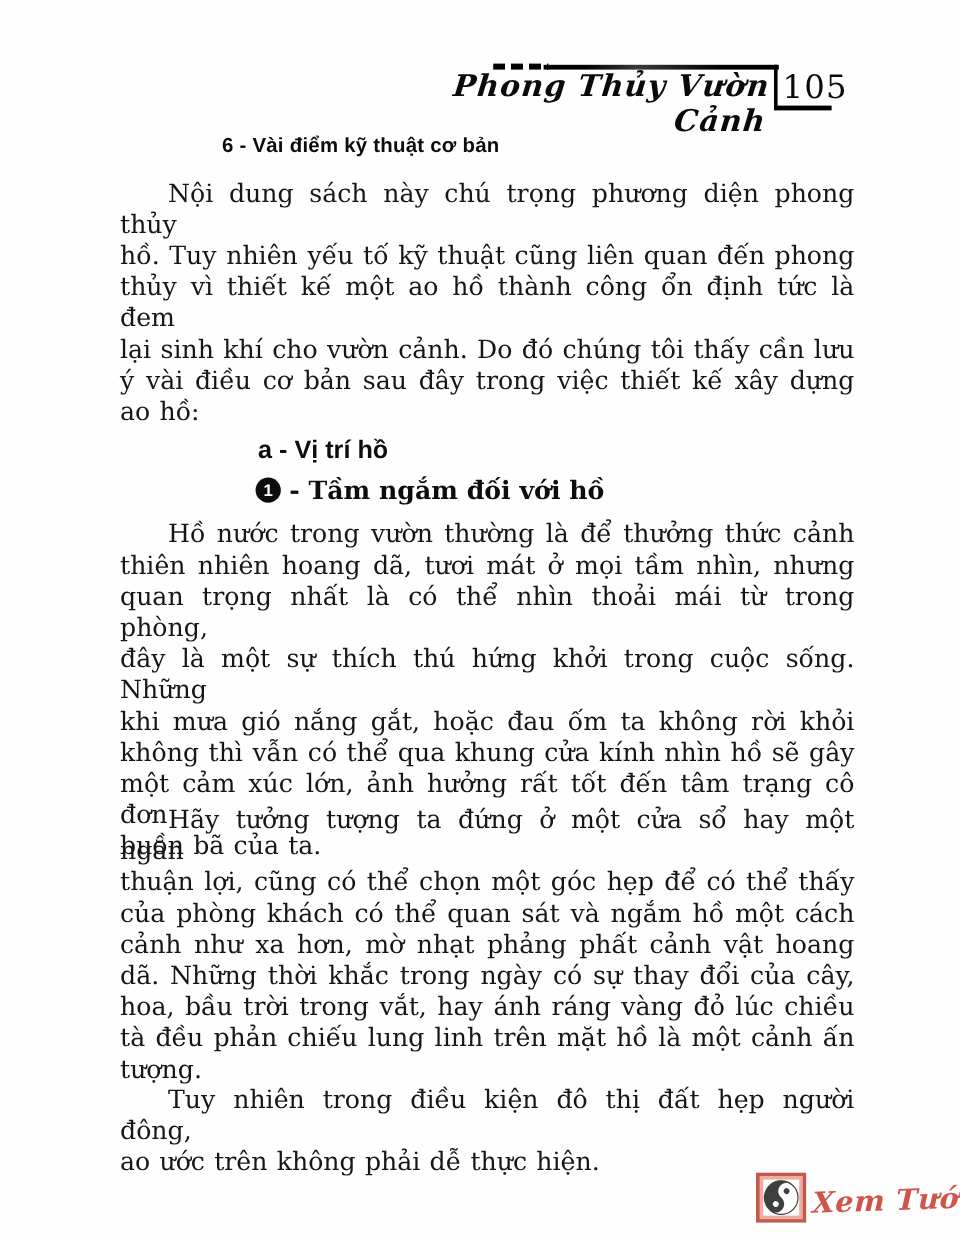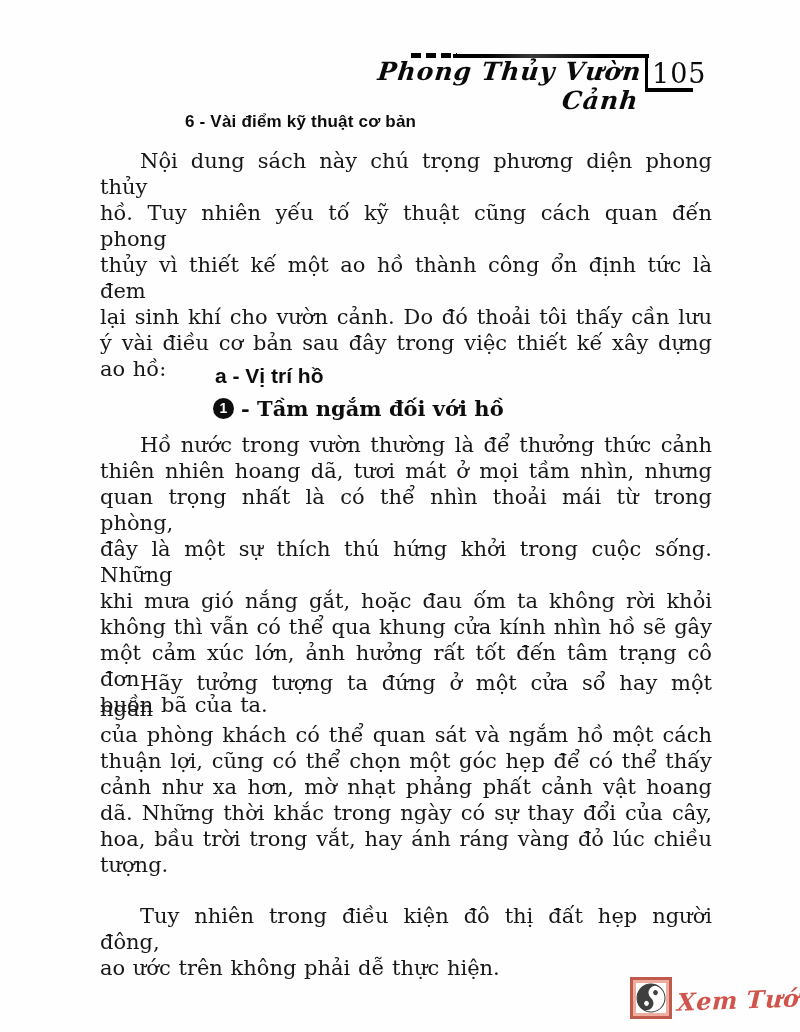--- a/index.html
+++ b/index.html
@@ -103,23 +103,23 @@
   <div class="rule-top"></div>
   <div class="rule-corner"></div>
   <div class="header-title">Phong Thủy Vườn Cảnh</div>
   <div class="page-number">105</div>
   <div class="page-number-underline"></div>
 
   <div class="heading-main">6 - Vài điểm kỹ thuật cơ bản</div>
 
   <div class="para p1">
       <div class="bodyline first">Nội dung sách này chú trọng phương diện phong thủy</div>
-      <div class="bodyline">hồ. Tuy nhiên yếu tố kỹ thuật cũng cách quan đến phong</div>
+      <div class="bodyline">hồ. Tuy nhiên yếu tố kỹ thuật cũng liên quan đến phong</div>
       <div class="bodyline">thủy vì thiết kế một ao hồ thành công ổn định tức là đem</div>
-      <div class="bodyline">lại sinh khí cho vườn cảnh. Do đó thoải tôi thấy cần lưu</div>
+      <div class="bodyline">lại sinh khí cho vườn cảnh. Do đó chúng tôi thấy cần lưu</div>
       <div class="bodyline">ý vài điều cơ bản sau đây trong việc thiết kế xây dựng</div>
       <div class="bodyline lastline">ao hồ:</div>
     </div>
 
   <div class="subheading-a">a - Vị trí hồ</div>
   <div class="subheading-1">
     <span class="circled-num">1</span>
     <span>- Tầm ngắm đối với hồ</span>
   </div>
 
@@ -129,25 +129,26 @@
       <div class="bodyline">quan trọng nhất là có thể nhìn thoải mái từ trong phòng,</div>
       <div class="bodyline">đây là một sự thích thú hứng khởi trong cuộc sống. Những</div>
       <div class="bodyline">khi mưa gió nắng gắt, hoặc đau ốm ta không rời khỏi</div>
       <div class="bodyline">không thì vẫn có thể qua khung cửa kính nhìn hồ sẽ gây</div>
       <div class="bodyline">một cảm xúc lớn, ảnh hưởng rất tốt đến tâm trạng cô đơn</div>
       <div class="bodyline lastline">buồn bã của ta.</div>
     </div>
 
   <div class="para p3">
       <div class="bodyline first">Hãy tưởng tượng ta đứng ở một cửa sổ hay một ngăn</div>
+      <div class="bodyline">thuận lợi, cũng có thể chọn một góc hẹp để có thể thấy</div>
       <div class="bodyline">của phòng khách có thể quan sát và ngắm hồ một cách</div>
-      <div class="bodyline">thuận lợi, cũng có thể chọn một góc hẹp để có thể thấy</div>
       <div class="bodyline">cảnh như xa hơn, mờ nhạt phảng phất cảnh vật hoang</div>
       <div class="bodyline">dã. Những thời khắc trong ngày có sự thay đổi của cây,</div>
       <div class="bodyline">hoa, bầu trời trong vắt, hay ánh ráng vàng đỏ lúc chiều</div>
+      <div class="bodyline">tà đều phản chiếu lung linh trên mặt hồ là một cảnh ấn</div>
       <div class="bodyline lastline">tượng.</div>
     </div>
 
   <div class="para p4">
       <div class="bodyline first">Tuy nhiên trong điều kiện đô thị đất hẹp người đông,</div>
       <div class="bodyline lastline">ao ước trên không phải dễ thực hiện.</div>
     </div>
 
   <div class="watermark">
     <svg class="yy-box" viewBox="0 0 42 42">

